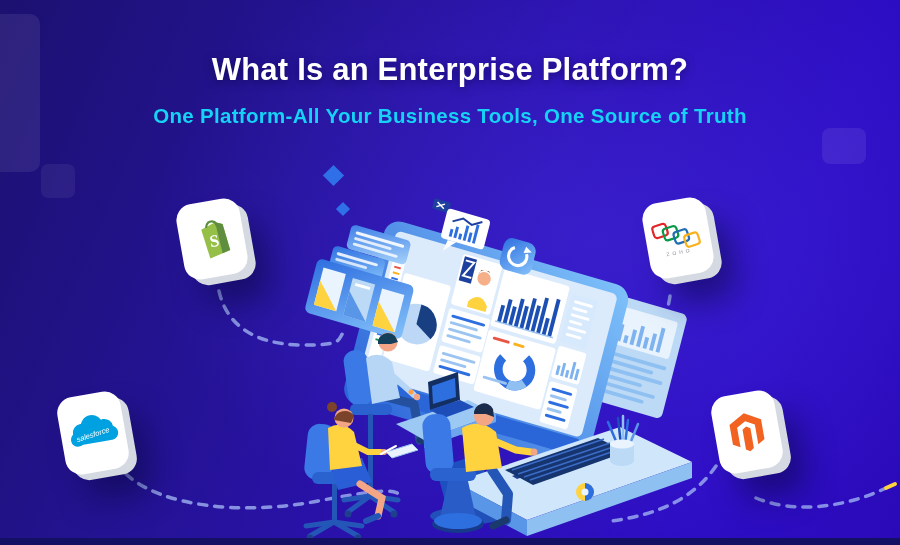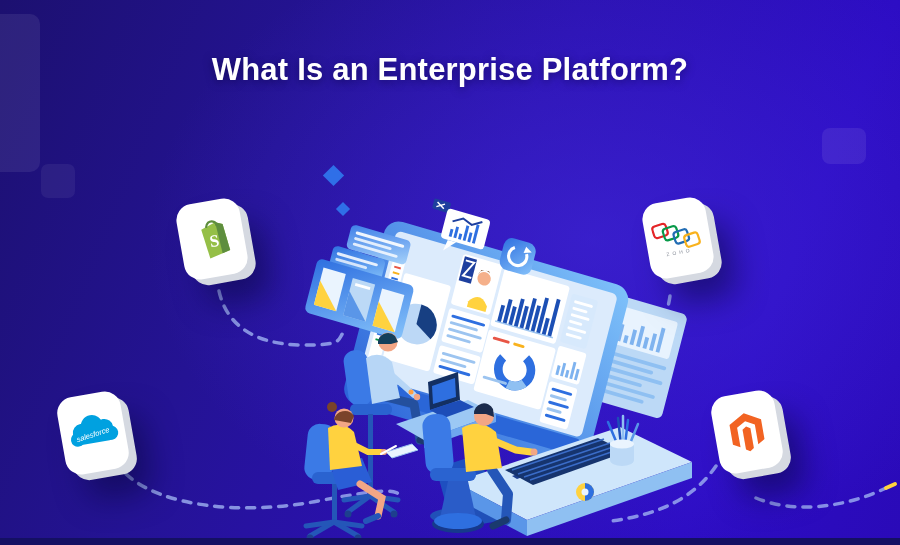--- a/index.html
+++ b/index.html
@@ -29,20 +29,21 @@
 </head>
 <body>
 
 <div class="stage">
 
   <div class="deco d1"></div>
   <div class="deco d2"></div>
   <div class="deco d3"></div>
 
   <h1 class="title">What Is an Enterprise Platform?</h1>
+  <h2 class="subtitle">One Platform-All Your Business Tools, One Source of Truth</h2>
 
   <svg class="scene" width="900" height="545" viewBox="0 0 900 545">
     <defs>
       <linearGradient id="gFrame" x1="0" y1="1" x2="1" y2="0">
         <stop offset="0" stop-color="#2a63d8"></stop>
           <stop offset="1" stop-color="#7fc2fa"></stop>
       </linearGradient>
       <linearGradient id="gBlue" x1="0" y1="0" x2="1" y2="1">
         <stop offset="0" stop-color="#3f7fe8"></stop>
           <stop offset="1" stop-color="#a6d2fa"></stop>

